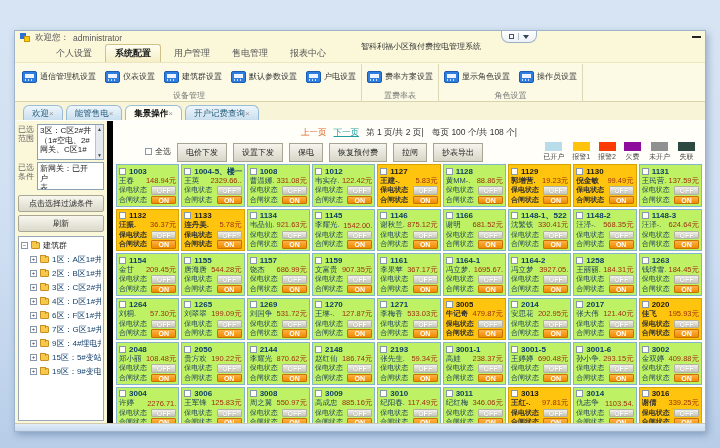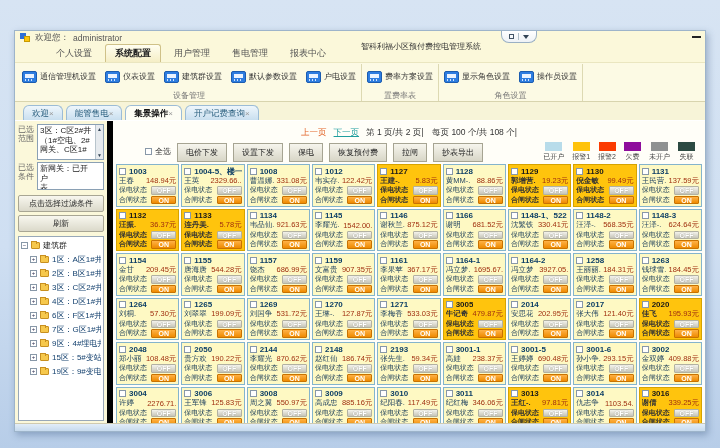--- a/index.html
+++ b/index.html
@@ -80,21 +80,21 @@
   .pager .next { color:#1f9e9e; text-decoration:underline; }
   .actions { height:26px; display:flex; align-items:flex-start; gap:6px; padding:2px 3px 0 30px; }
   .chk { display:flex; align-items:center; gap:3px; font-size:8px; color:#333; margin-top:5px; }
   .checkbox { width:7px; height:7px; border:1px solid #8898a8; background:#fff; }
   .act-btn { font-size:8px; color:#222; background:linear-gradient(#f6f5ed,#d8d6c7); border:1px solid #a6a492;
     padding:3px 8px; margin-top:2px; white-space:nowrap; }
   .legend { margin-left:auto; display:flex; gap:8px; padding-right:5px; margin-top:1px; }
   .legend-item { display:flex; flex-direction:column; align-items:center; gap:1px; font-size:7px; color:#444; }
   .swatch { width:17px; height:9px; }
   .grid { flex:1; display:grid; grid-template-columns:repeat(9,1fr); grid-template-rows:repeat(6,1fr); gap:2px; padding:2px 1px; }
-  .card { border:1px solid #84b4cc; background:#fef9c3; padding:1px 2px; overflow:hidden; }
+  .card { border:1px solid #84b4cc; background:#bef264; padding:1px 2px; overflow:hidden; }
   .card.alarm { background:#ffc40d; border-color:#d6a300; }
   .card-head { display:flex; align-items:center; gap:3px; height:10px; }
   .room { font-weight:bold; font-size:8px; color:#0d3f66; white-space:nowrap; overflow:hidden; }
   .card.alarm .room { color:#1a1a1a; }
   .cline { display:flex; justify-content:space-between; align-items:center; height:9.5px; overflow:hidden; }
   .tname { color:#1c3f5e; font-size:7.5px; white-space:nowrap; overflow:hidden; max-width:29px; }
   .bal { color:#a03010; font-size:7.5px; white-space:nowrap; }
   .slabel { color:#23445c; font-size:7px; white-space:nowrap; }
   .card.alarm .slabel, .card.alarm .tname { color:#333;font-weight:bold; }
   .sbtn { width:25px; height:8.5px; line-height:8px; text-align:center; font-size:7px; font-weight:bold; color:#fff;

